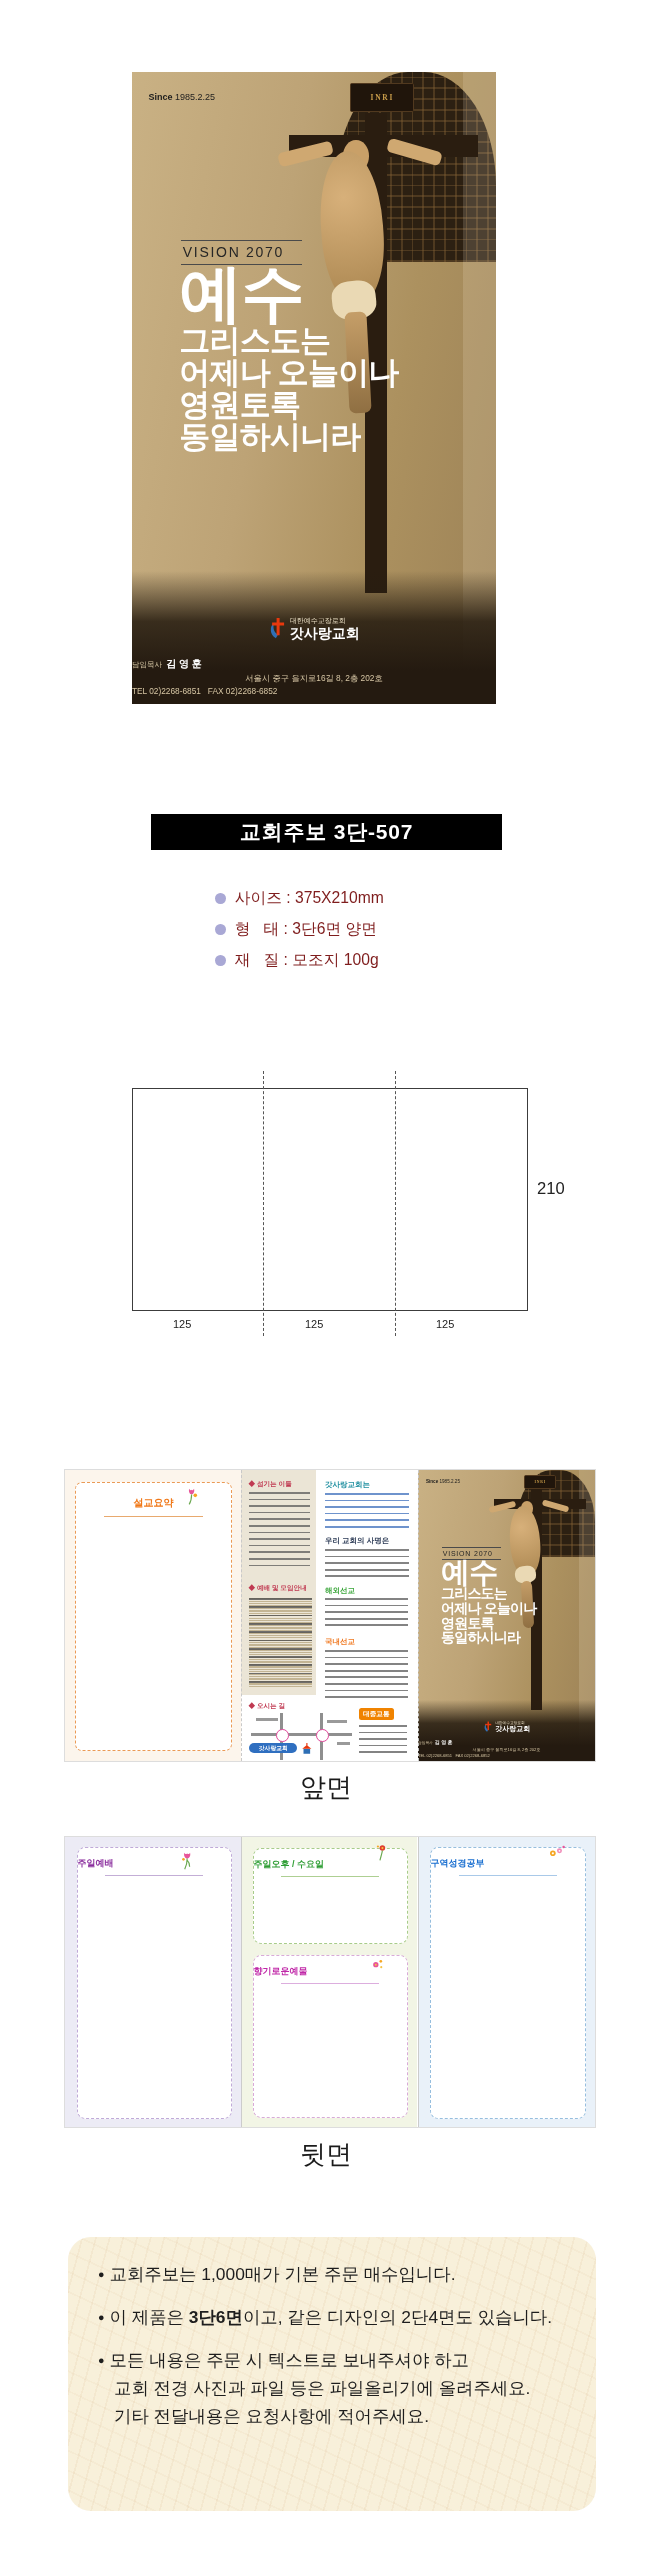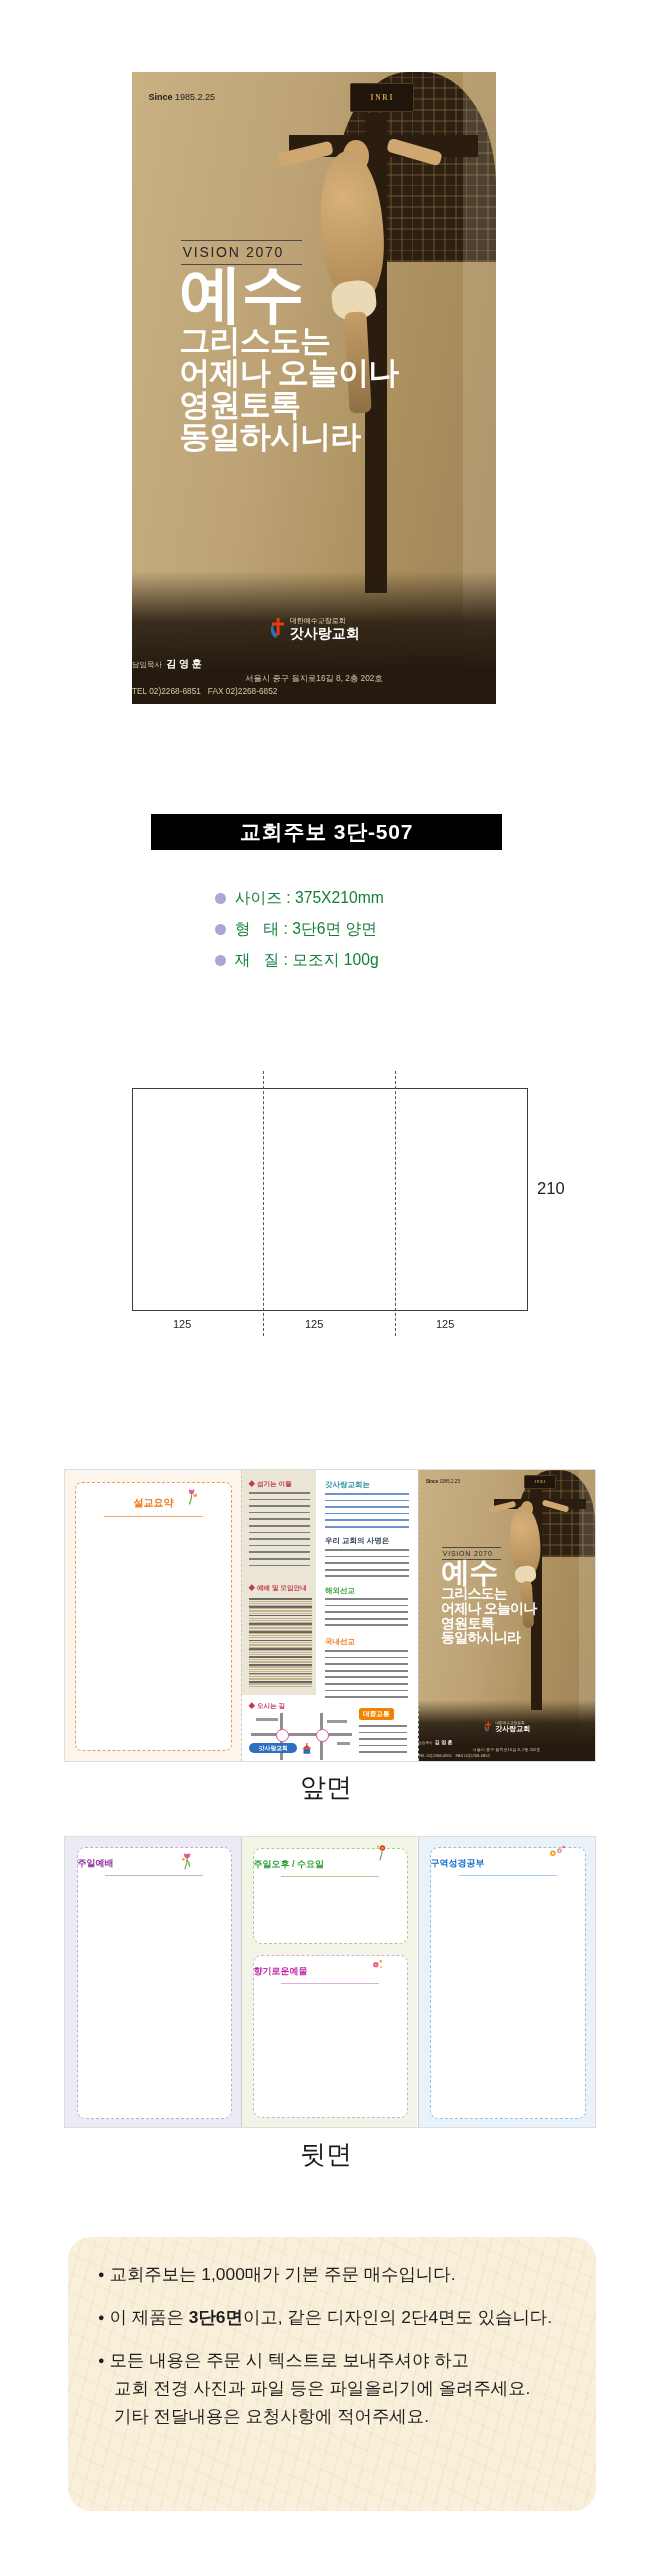--- a/index.html
+++ b/index.html
@@ -68,21 +68,21 @@
   .cover-small .cv-pastor b{font-size:5px;}
   .cover-small .cv-address{font-size:4.1px;}
   .cover-small .cv-contact{font-size:4.1px;}
 
   
   #title-bar{left:151px;top:814px;width:351px;height:36px;background:#000;color:#fff;
     font-size:21px;font-weight:bold;text-align:center;line-height:36px;letter-spacing:0.8px;}
   #specs{left:215px;top:883px;}
   .spec-row{display:flex;align-items:center;height:31px;}
   .spec-dot{width:10.8px;height:10.8px;border-radius:50%;background:#a9a8d5;margin-right:9px;flex:none;}
-  .spec-txt{font-size:15.7px;color:#15803d;white-space:pre;}
+  .spec-txt{font-size:15.7px;color:#7f1d1d;white-space:pre;}
 
   
   #diag-rect{left:132px;top:1088px;width:394px;height:221px;border:1.7px solid #3c3c3c;background:#fff;}
   .diag-dash{top:1071px;height:265px;width:0;border-left:1.7px dashed #555;}
   #diag-h{left:537px;top:1179px;font-size:16.6px;color:#222;}
   .diag-w{top:1318px;width:50px;font-size:11px;color:#222;}
 
   
   .preview{background:#fff;outline:0.8px solid #ddd;}
   #preview-front{left:65px;top:1470px;width:530px;height:291px;}

